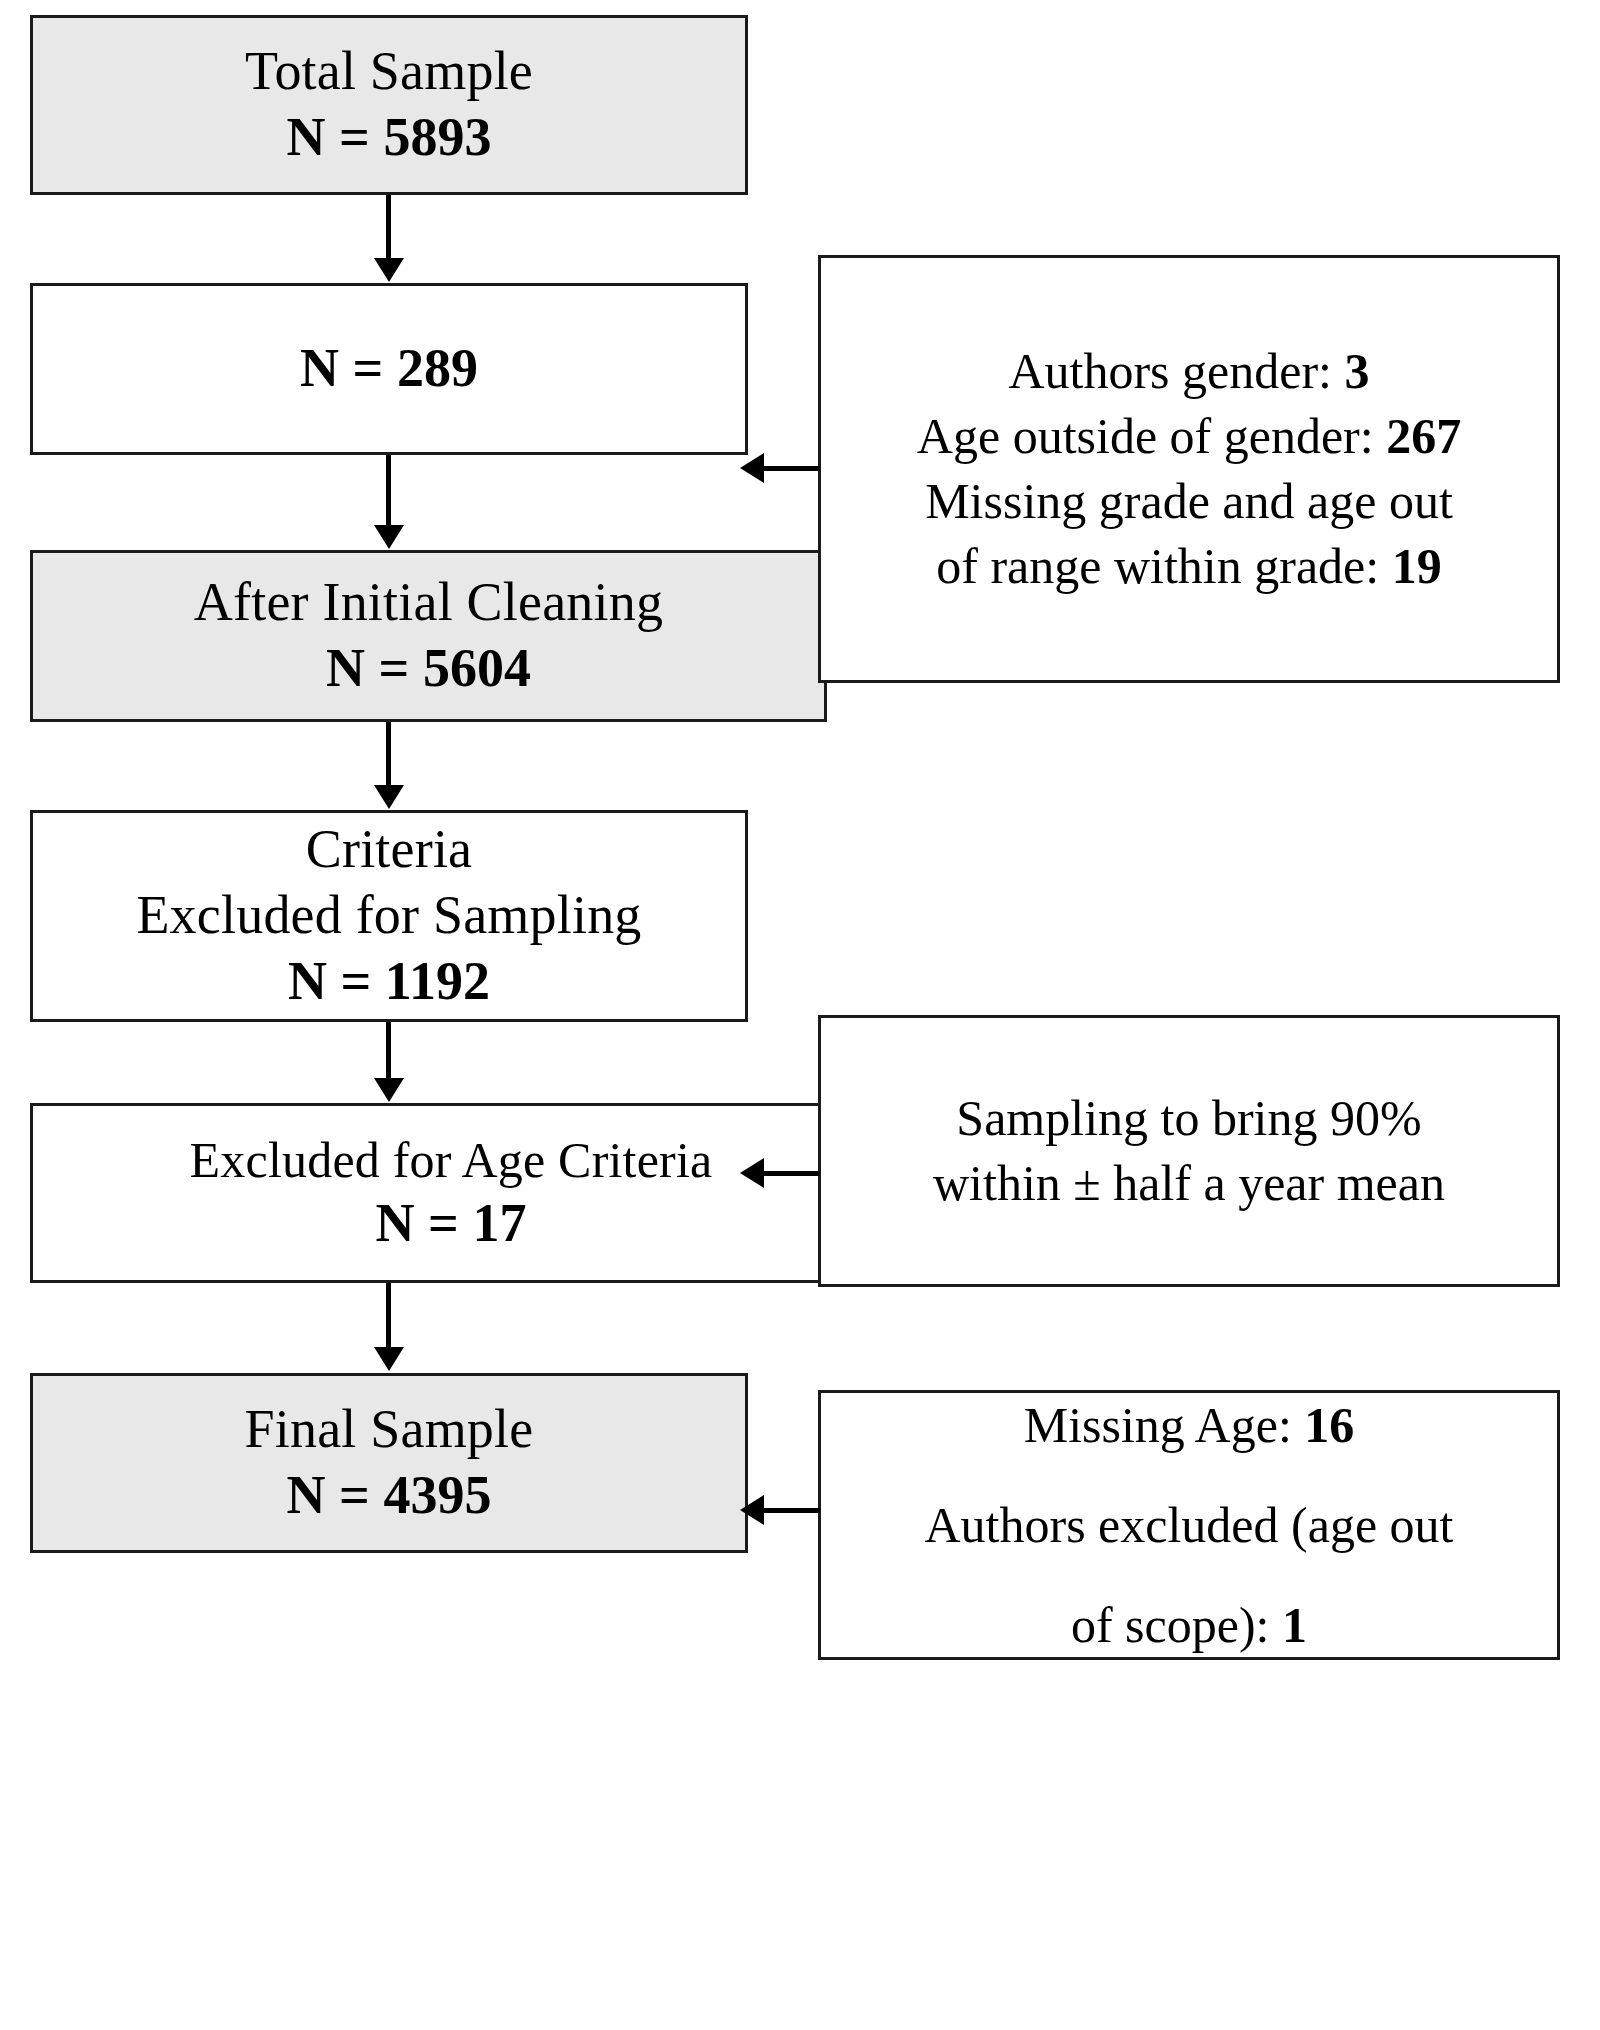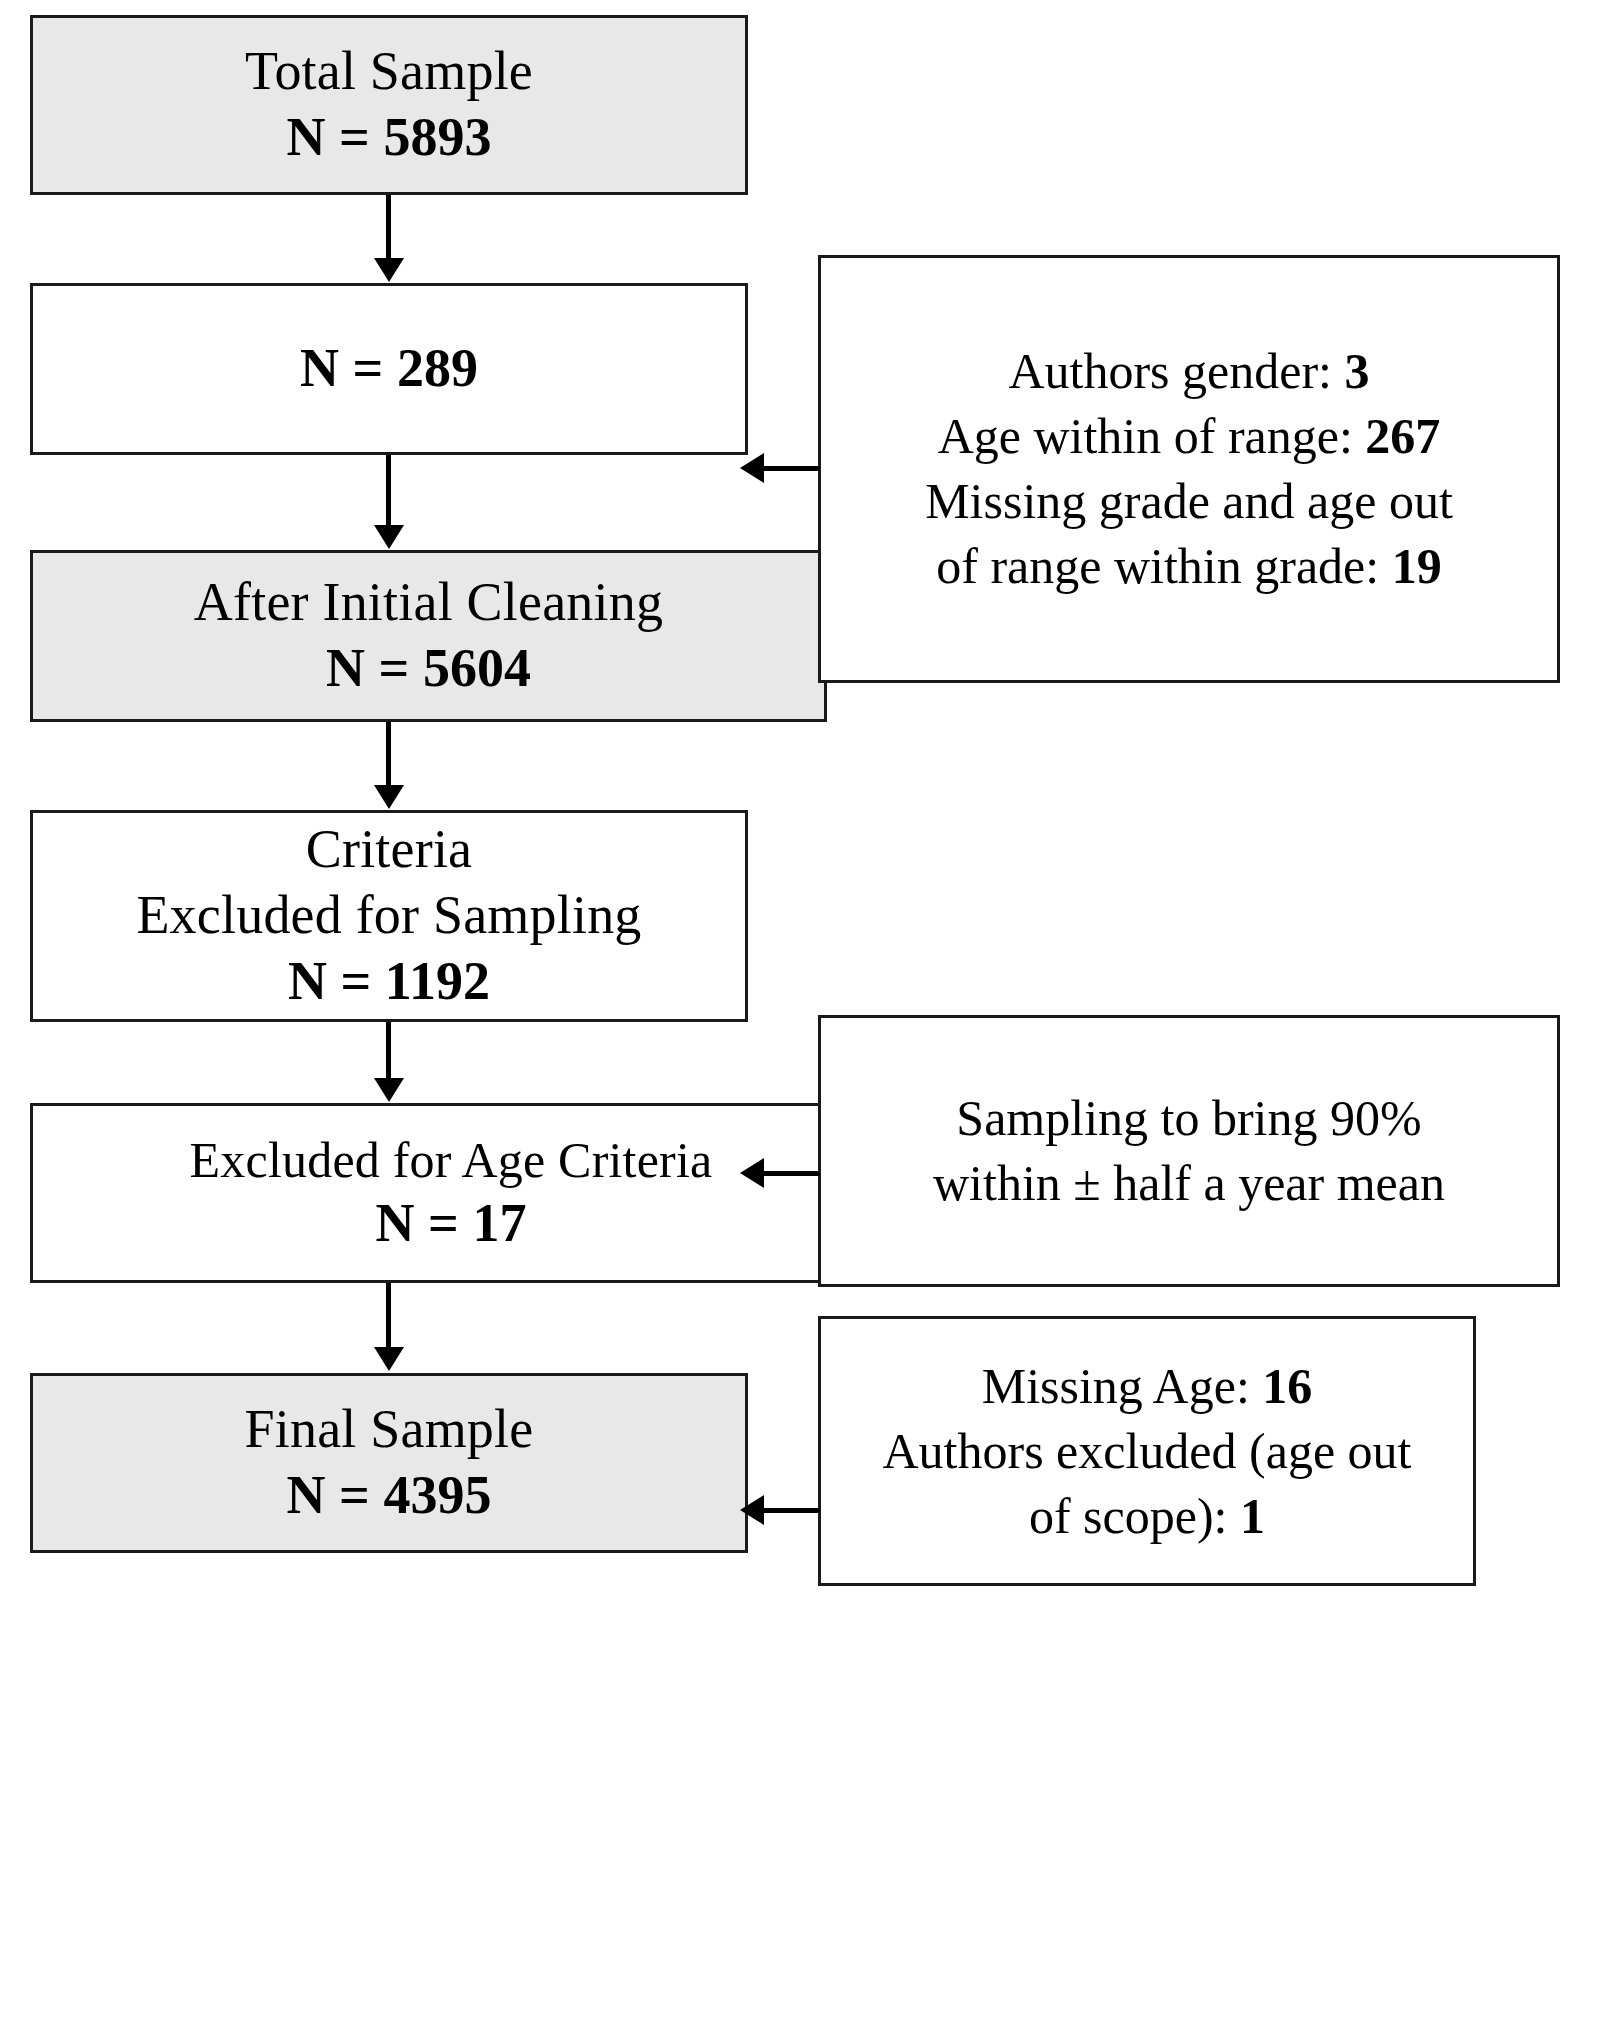--- a/index.html
+++ b/index.html
@@ -149,21 +149,21 @@
   <div class="arrow-down" style="left:374px; top:1078px;"></div>
 
   <div class="vline" style="left:386px; top:1283px; height:64px;"></div>
   <div class="arrow-down" style="left:374px; top:1347px;"></div>
 
   <div class="side" style="left:818px; top:255px; width:742px; height:428px;">
     <span class="sline">
       <span>Authors gender: </span><b>3</b>
     </span>
     <span class="sline">
-      <span>Age within of range: </span><b>267</b>
+      <span>Age outside of gender: </span><b>267</b>
     </span>
     <span class="sline">
       <span>Missing grade and age out</span>
     </span>
     <span class="sline">
       <span>of range within grade: </span><b>19</b>
     </span>
   </div>
 
   <div class="hline" style="left:762px; top:466px; width:58px;"></div>
@@ -174,21 +174,21 @@
       <span>Sampling to bring 90%</span>
     </span>
     <span class="sline">
       <span>within ± half a year mean</span>
     </span>
   </div>
 
   <div class="hline" style="left:762px; top:1171px; width:58px;"></div>
   <div class="arrow-left" style="left:740px; top:1158px;"></div>
 
-  <div class="side" style="left:818px; top:1316px; width:658px; height:270px;">
+  <div class="side" style="left:818px; top:1390px; width:742px; height:270px;gap:35px;">
     <span class="sline">
       <span>Missing Age: </span><b>16</b>
     </span>
     <span class="sline">
       <span>Authors excluded (age out</span>
     </span>
     <span class="sline">
       <span>of scope): </span><b>1</b>
     </span>
   </div>

